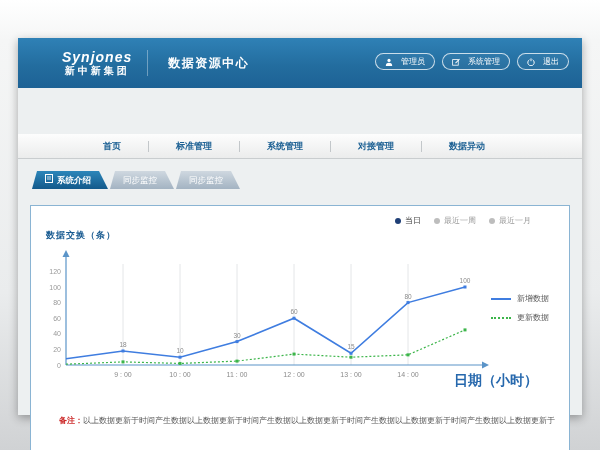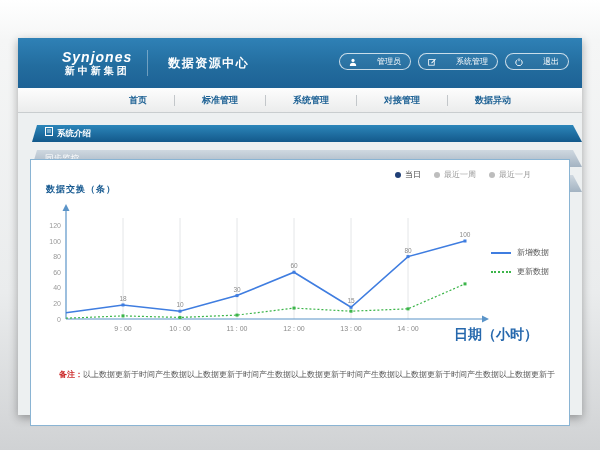--- a/index.html
+++ b/index.html
@@ -21,37 +21,37 @@
     background: linear-gradient(180deg, #2f81b6 0%, #236d9f 55%, #1d6295 100%);
     display: flex; align-items: center; position: relative;
   }
   .logo { margin-left: 44px; text-align: center; color: #fff; }
   .logo-en { font-size: 14px; font-weight: bold; font-style: italic; letter-spacing: 1px; line-height: 15px; }
   .logo-cn { font-size: 10px; font-weight: bold; letter-spacing: 3px; line-height: 12px; }
   .header-divider { width: 1px; height: 26px; background: rgba(255,255,255,.35); margin: 0 13px 0 15px; }
   .app-title { color: #fff; font-size: 12px; font-weight: bold; letter-spacing: 1.5px; padding-left: 7px; }
   .header-actions { position: absolute; right: 13px; top: 15px; display: flex; gap: 7px; }
   .pill {
-    display: flex; align-items: center; gap: 20px;
+    display: flex; align-items: center; gap: 8px;
     border: 1px solid rgba(255,255,255,.75); border-radius: 9px;
     height: 17px; padding: 0 9px; color: #fff; font-size: 8px; cursor: pointer;
     background: rgba(255,255,255,.04);
   }
   .pill svg { display:block; }
   
   .nav {
     height: 25px; background: linear-gradient(180deg, #fdfdfd, #ebecec);
     border-bottom: 1px solid #c9cdcf;
-    display: flex; align-items: center; padding-left: 84px;
+    display: flex; align-items: center; padding-left: 58px; margin-top: 46px;
   }
   .nav-item { color: #1d6194; font-weight: bold; font-size: 9px; padding: 0 27px; cursor: pointer; }
   .nav-sep { width: 1px; height: 11px; background: #c3c7ca; }
   
   .content { position: relative; height: 302px; }
-  .tabs { display: flex; gap: 8px; padding: 12px 0 0 14px; height: 30px; flex-direction: column; }
+  .tabs { display: flex; gap: 2px; padding: 12px 0 0 14px; height: 30px; }
   .tab {
     height: 18px; line-height: 17px; padding: 0 17px 0 13px;
     color: #fff; font-size: 8.5px; display: flex; align-items: center; gap: 4px;
     clip-path: polygon(0 100%, 5px 0, calc(100% - 9px) 0, 100% 100%);
     cursor: pointer;
   }
   .tab.active { background: linear-gradient(180deg, #2c86ba, #13598b); font-weight: bold; }
   .tab.inactive { background: linear-gradient(180deg, #cfd8e0, #a3b3c2); }
   .card {
     position: relative; margin: 16px 12px; height: 267px;

